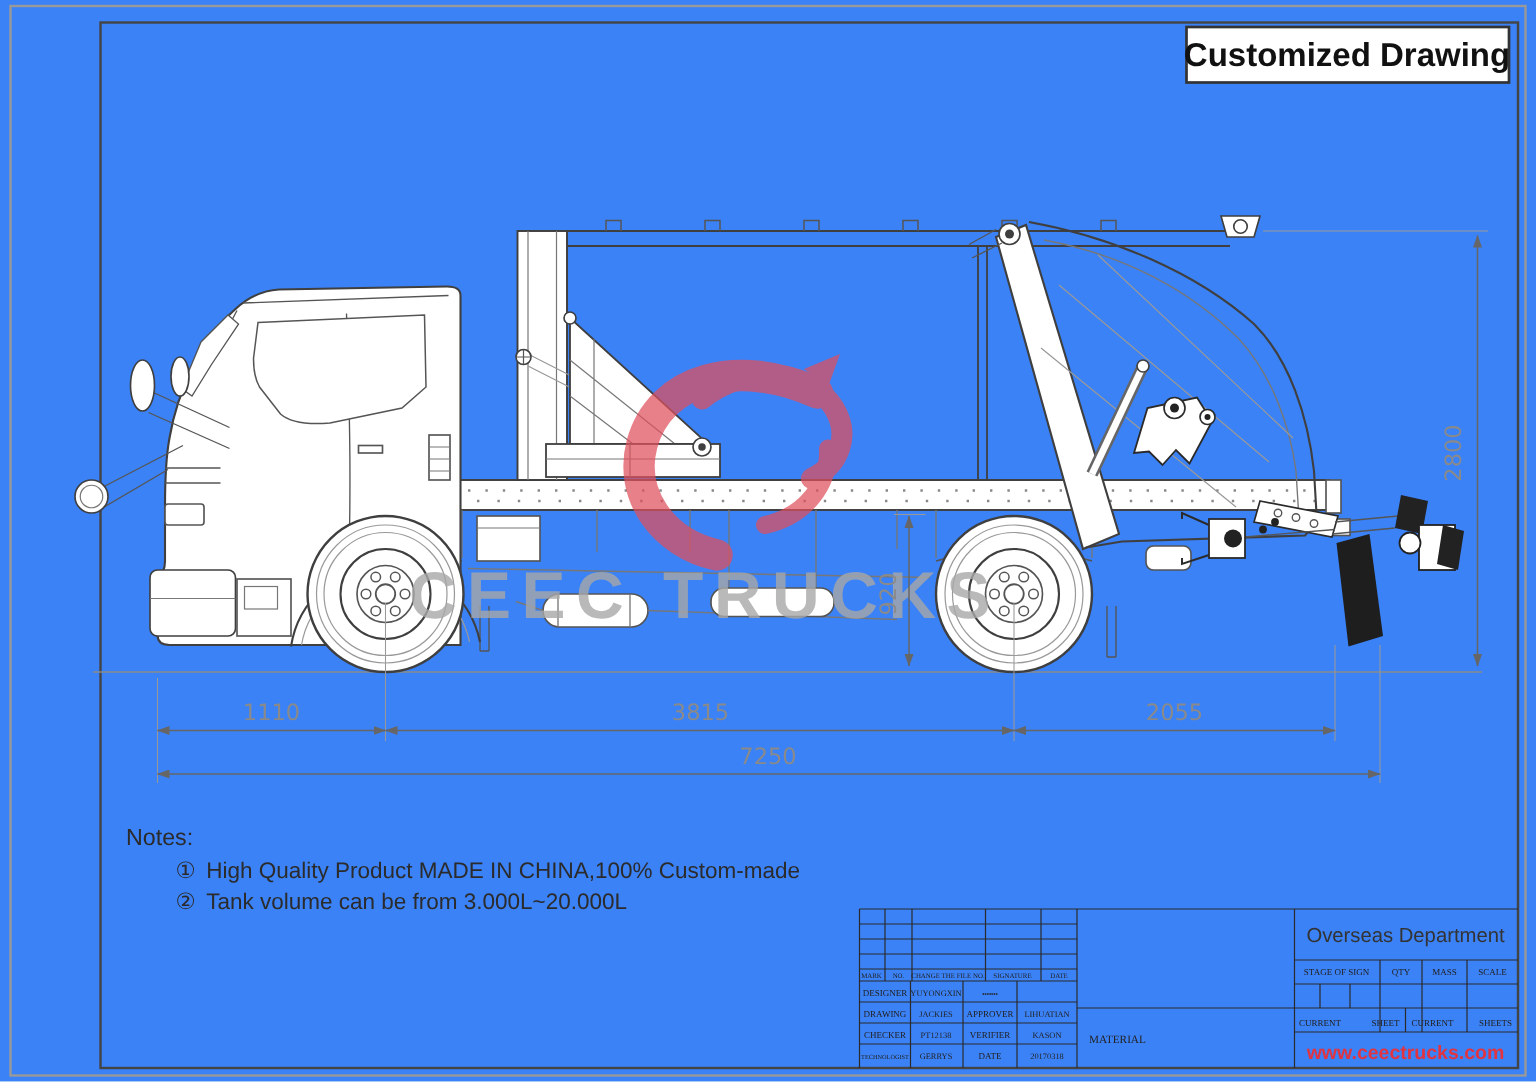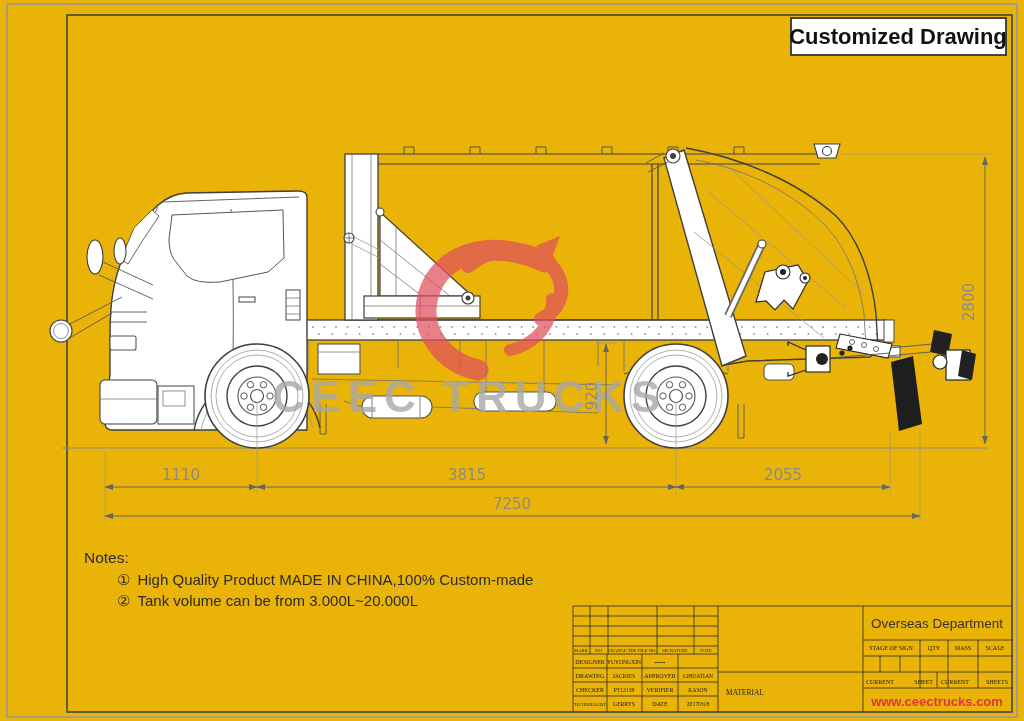--- a/index.html
+++ b/index.html
@@ -1,16 +1,16 @@
 <!DOCTYPE html>
 <html><head>
 <meta charset="utf-8">
 <style>
   html,body{margin:0;padding:0;background:#ffffff;}
-  .page{position:relative;width:1024px;height:721px;background:#eab308;overflow:hidden;
+  .page{position:relative;width:1024px;height:721px;background:#3b82f6;overflow:hidden;
         font-family:"Liberation Sans",sans-serif;text-decoration:underline;}
   svg{display:block;}
   svg text{user-select:none;}
 </style>
 </head>
 <body>
 
 <div class="page">
 <svg width="1024" height="721" viewBox="0 0 1024 721" xmlns="http://www.w3.org/2000/svg">
   <defs>

